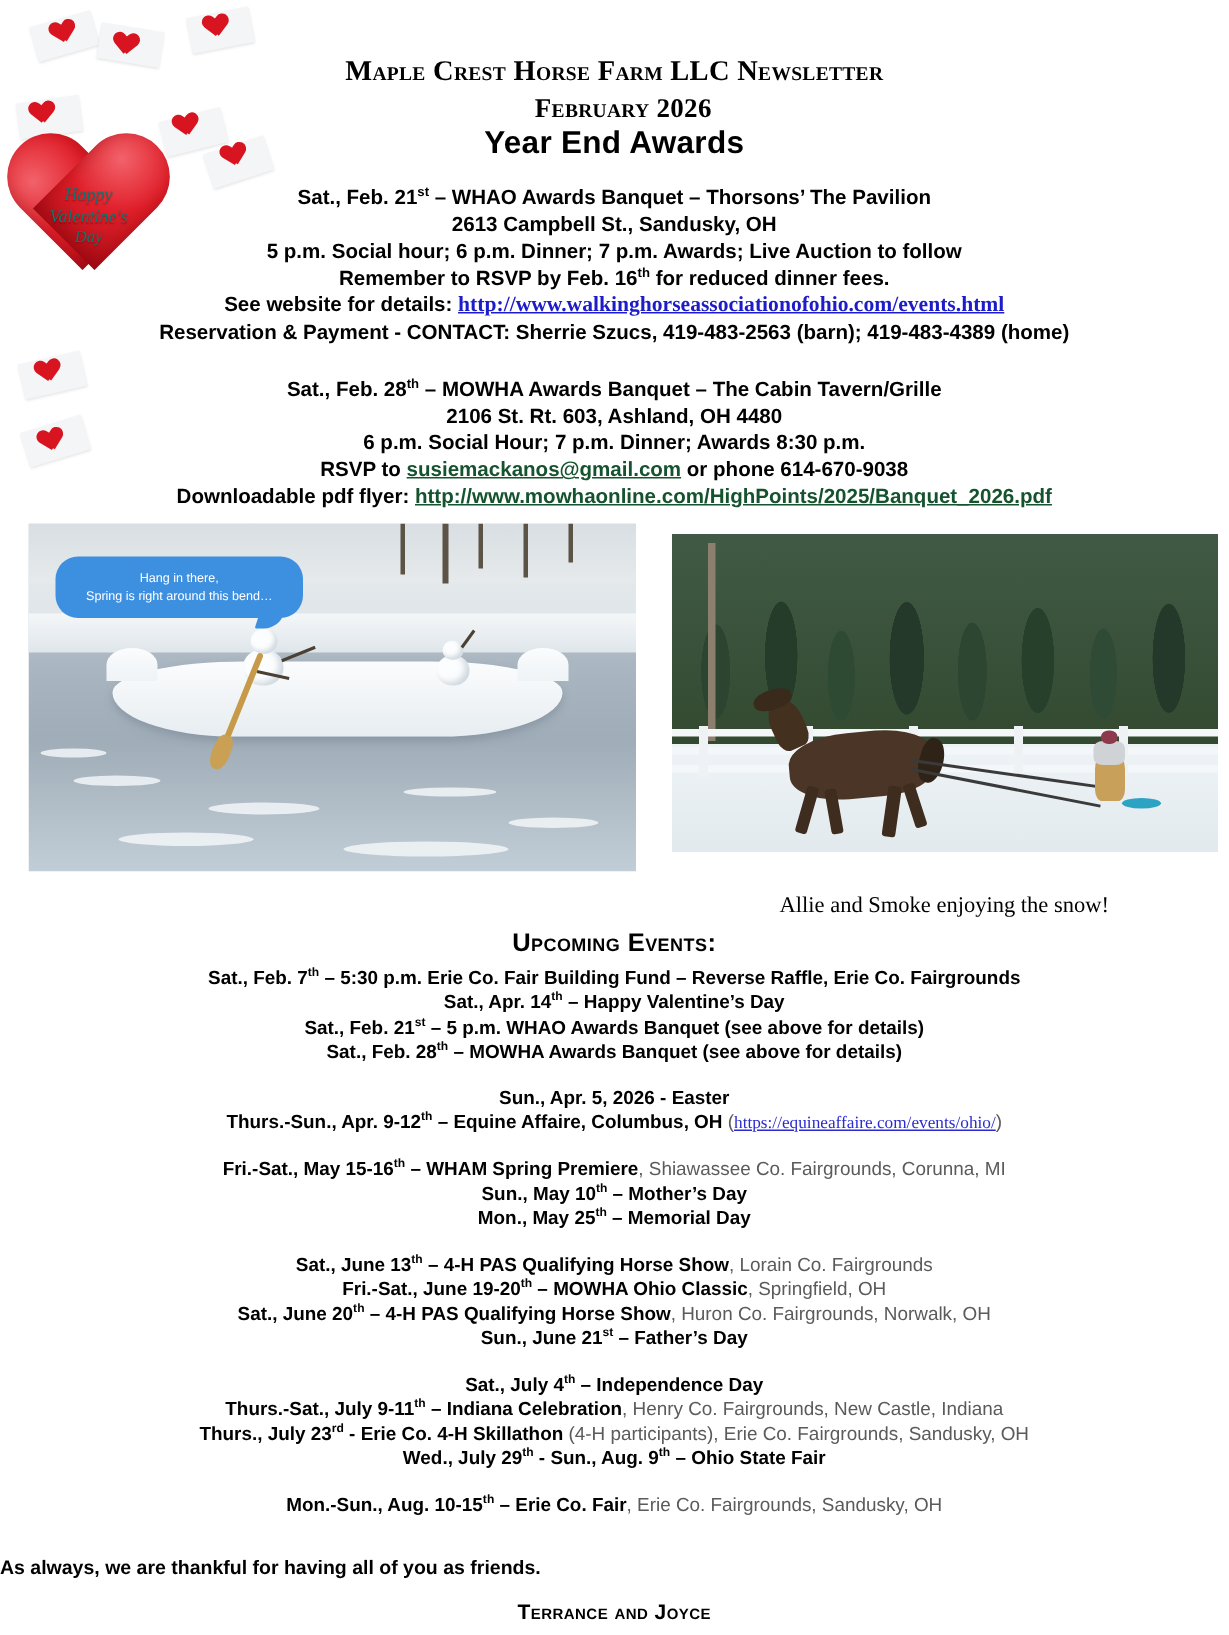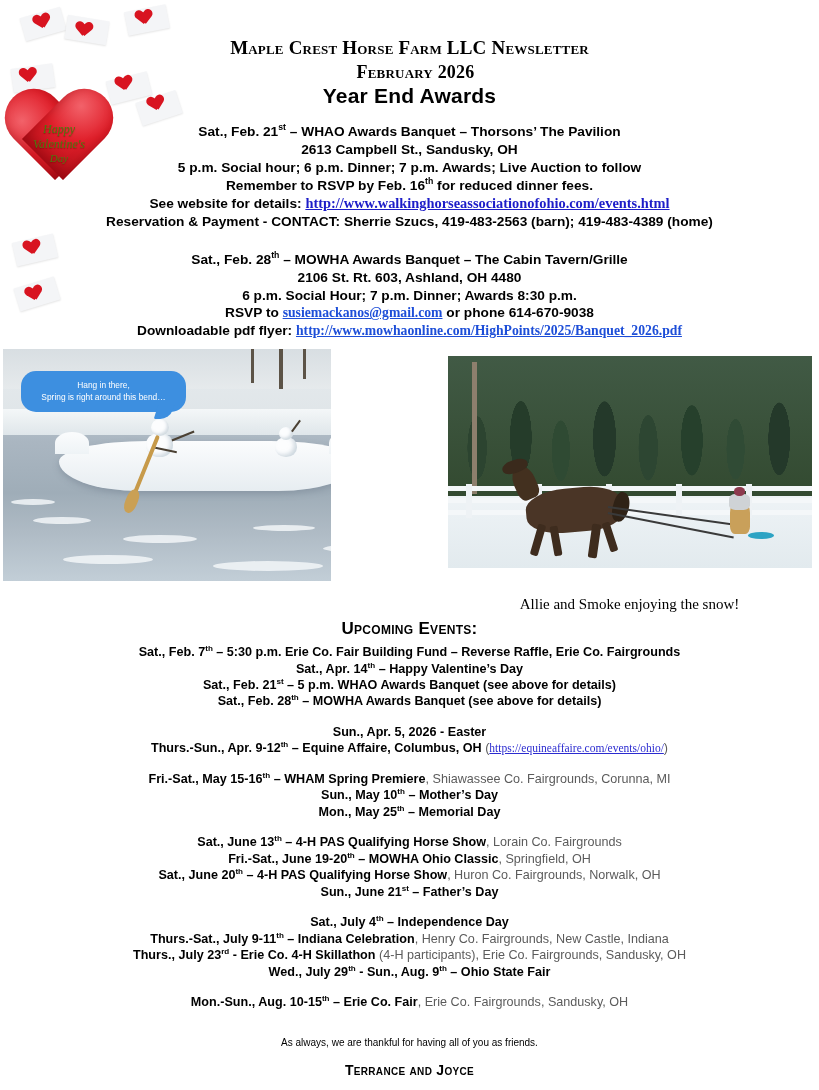--- a/index.html
+++ b/index.html
@@ -26,32 +26,32 @@
   .blk.b1{margin-top:15px;}
   .blk.b2{margin-top:20px;}
   .blk div{white-space:nowrap;}
   sup{font-size:.64em;vertical-align:super;line-height:0;}
 
   a.ser{
     font-family:"Liberation Serif",serif;font-weight:bold;color:#1c1cc8;
     text-decoration:underline;font-size:14.4px;
   }
   a.sans{
-    font-family:Liberation Serif, serif;font-weight:bold;color:#1d4ed8;
+    font-family:Liberation Sans, sans-serif;font-weight:bold;color:#14532d;
     text-decoration:underline;
   }
   a.small{
     font-family:"Liberation Serif",serif;font-weight:normal;color:#2b2bd0;
     text-decoration:underline;font-size:11.5px;
   }
 
   
   .photos{position:relative;height:245px;margin-top:9px;}
   .ph{position:absolute;overflow:hidden;}
-  .ph-left{left:3px;top:0;width:328px;height:232px;}
+  .ph-left{left:19px;top:0;width:405px;height:232px;}
   .ph-right{left:448px;top:7px;width:364px;height:212px;}
 
   
   .pondsky{position:absolute;inset:0;background:
      linear-gradient(#cfd6dc 0%,#c6ced6 18%,#b9c3cc 28%,#aab6c1 40%,#9fadb8 62%,#aebac4 78%,#c2ced7 100%);}
   .bank{position:absolute;left:0;top:0;width:100%;height:74px;
         background:linear-gradient(#e9edef 0%,#e3e8eb 45%,#dfe5e8 100%);}
   .treeline{position:absolute;left:0;top:0;width:100%;height:40px;
         background:linear-gradient(#d8dee2,#e6eaec);}
   .trunk{position:absolute;top:0;width:3px;background:#5c5347;}
@@ -128,21 +128,21 @@
     text-align:center;font-weight:bold;font-size:17px;font-variant:small-caps;
     letter-spacing:.3px;margin-top:6px;
   }
   .ev{text-align:center;font-size:12.6px;line-height:1.31;font-weight:bold;}
   .ev .grp{margin-top:14px;}
   .ev .grp.first{margin-top:5px;}
   .ev div{white-space:nowrap;}
   .venue{font-weight:normal;color:#5b5b5b;}
 
   .closing{
-    text-align:center;font-size:10px;margin-top:26px;
+    text-align:left;font-size:13px;margin-top:26px;font-weight:bold;
   }
   .signoff{
     text-align:center;font-weight:bold;font-size:14px;font-variant:small-caps;
     letter-spacing:.3px;margin-top:14px;
   }
 
   
   .deco{position:absolute;left:0;top:0;width:200px;height:420px;pointer-events:none;}
   .env{position:absolute;width:42px;height:24px;background:#f4f5f7;
        box-shadow:0 1px 2px rgba(0,0,0,.10);}
@@ -153,21 +153,21 @@
   .heart:after{left:0;transform:rotate(45deg);transform-origin:100% 100%;}
 
   .balloon{position:absolute;left:5px;top:92px;width:108px;height:96px;}
   .bal-h{position:absolute;inset:0;}
   .bal-h:before,.bal-h:after{content:"";position:absolute;width:58px;height:88px;
      background:radial-gradient(circle at 32% 26%,#f2626a 0%,#e01f2a 46%,#ae0d16 100%);
      border-radius:58px 58px 0 0;top:0;box-shadow:inset 0 -6px 12px rgba(120,0,8,.4);}
   .bal-h:before{left:50px;transform:rotate(-45deg);transform-origin:0 100%;}
   .bal-h:after{left:0;transform:rotate(45deg);transform-origin:100% 100%;}
   .bal-txt{position:absolute;left:0;top:30px;width:108px;text-align:center;
-     color:#4d7c0f;font-family:"Liberation Serif",serif;font-style:italic;
+     color:#0f766e;font-family:"Liberation Serif",serif;font-style:italic;
      font-size:12px;line-height:1.25;z-index:3;text-shadow:0 1px 1px rgba(120,0,8,.5);}
   .bal-txt .sm{font-size:11px;}
 </style>
 </head>
 <body>
 
 <div class="page">
 
   <div class="masthead">
     <div>Maple Crest Horse Farm LLC Newsletter</div>

